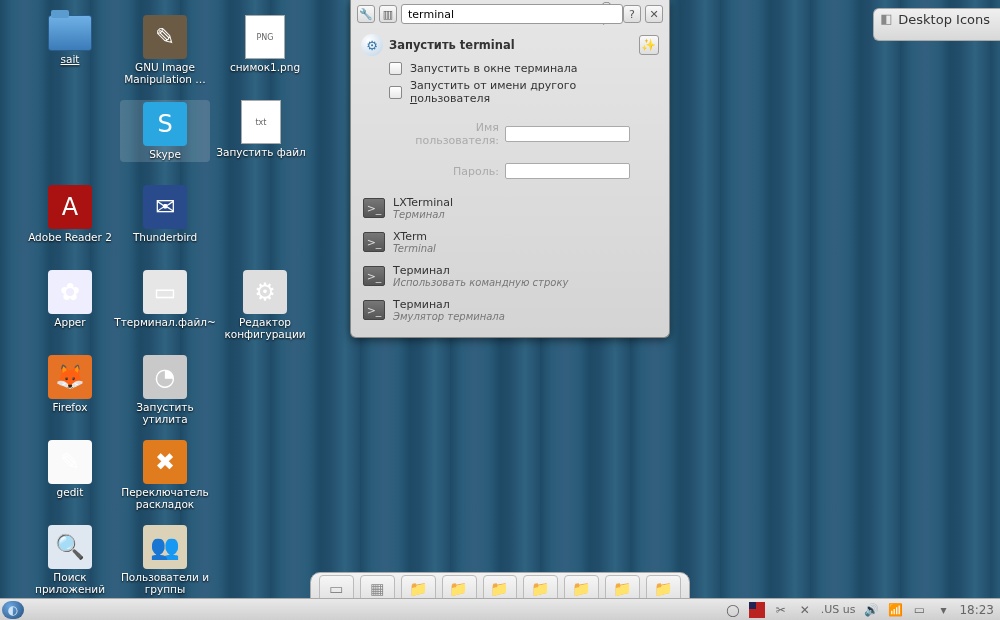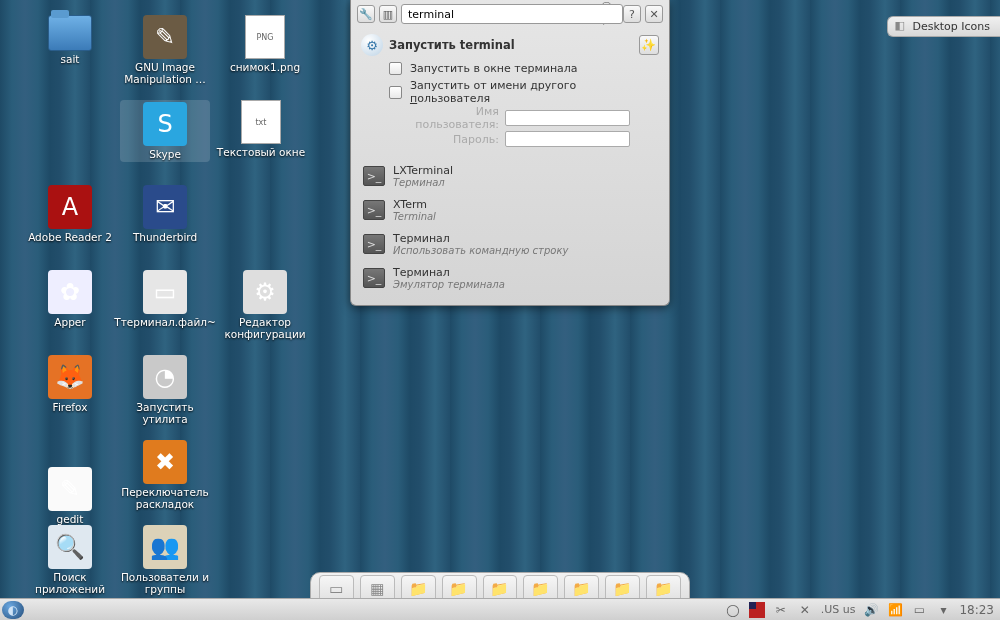--- a/index.html
+++ b/index.html
@@ -22,25 +22,25 @@
     display: flex; align-items: center; justify-content: center;
     font-size: 24px;
   }
   .dicon .label { font-size: 10.5px; line-height: 12px; text-shadow: 0 1px 2px #000; }
   .dicon.selected { background: rgba(255,255,255,0.15); border-radius: 4px; padding: 2px; }
   .folder { background: linear-gradient(#6fb1e6,#3b7bb8); width:44px;height:36px;border-radius:3px;border:1px solid #2a5d8a;position:relative; }
   .folder::before { content:""; position:absolute; top:-6px; left:2px; width:18px;height:8px;background:#5a9bd0;border-radius:2px; }
   .sheet { background:#fff;width:40px;height:44px;border:1px solid #aaa;color:#666;font-size:8px;display:flex;align-items:center;justify-content:center; }
   
   .cornerBadge {
-    position:absolute; top:16px; right:0;
+    position:absolute; top:8px; right:0;
     background:linear-gradient(#f0f0f0,#d8d8d8); color:#333;
     border:1px solid #aaa; border-right:none;
-    border-radius:6px 0 0 6px; padding:3px 10px 3px 24px;
-    font-size:11px;
+    border-radius:6px 0 0 6px; padding:3px 10px 13px 24px;
+    font-size:13px;
   }
   .cornerBadge::before { content:"◧"; position:absolute; left:6px; top:2px; color:#888; }
   
   .runner {
     position:absolute; left:350px; top:0; width:320px;
     background: linear-gradient(#e6e6e6,#d4d4d4);
     border:1px solid #888; border-top:none; border-radius:0 0 6px 6px;
     box-shadow: 0 2px 10px rgba(0,0,0,0.5);
     color:#333;
   }
@@ -55,21 +55,21 @@
     width:18px;height:18px;border:1px solid #999;border-radius:3px;
     background:linear-gradient(#fafafa,#ddd); display:flex;align-items:center;justify-content:center;
     font-size:11px;color:#555;cursor:pointer;
   }
   .runner-body { padding:6px 10px 10px 10px; }
   .runline1 { display:flex; align-items:center; gap:6px; margin-bottom:6px; }
   .runline1 .gear{ width:22px;height:22px;border-radius:11px;background:radial-gradient(circle at 35% 30%,#fff,#bcd3e6);display:flex;align-items:center;justify-content:center;color:#3577aa;font-size:13px;}
   .runline1 .magic{ margin-left:auto;width:20px;height:20px;border:1px solid #999;border-radius:3px;background:linear-gradient(#fafafa,#ddd);display:flex;align-items:center;justify-content:center;font-size:12px;color:#555;cursor:pointer;}
   .optrow{display:flex;align-items:center;gap:8px;margin:4px 0 0 28px;font-size:11px;}
   .cb{width:13px;height:13px;border:1px solid #888;background:linear-gradient(#fff,#e8e8e8);border-radius:2px;}
-  .credrow{display:flex;align-items:center;gap:6px;margin:0 0 0 28px;font-size:11px;color:#aaa;}
+  .credrow{display:flex;align-items:center;gap:6px;margin:16px 0 0 28px;font-size:11px;color:#aaa;}
   .credrow .tinput{width:125px;height:16px;border:1px solid #aaa;background:#fff;border-radius:2px;}
   .credrow .clabel{width:110px;text-align:right;}
   .results{margin-top:12px;}
   .ritem{display:flex;align-items:center;gap:8px;padding:5px 2px;cursor:pointer;}
   .ritem .ricon{width:22px;height:20px;background:linear-gradient(#777,#555);border:1px solid #444;border-radius:2px;display:flex;align-items:center;justify-content:center;color:#ddd;font-size:11px;}
   .ritem .rtext .t1{font-size:11px;color:#333;}
   .ritem .rtext .t2{font-size:10px;color:#777;font-style:italic;}
   
   .dock{
     position:absolute; left:310px; bottom:14px; height:34px; width:380px;
@@ -86,37 +86,37 @@
   .panel .tray{margin-left:auto;display:flex;align-items:center;gap:8px;padding:0 6px;color:#555;}
   .panel .tray .ti{width:16px;height:16px;display:flex;align-items:center;justify-content:center;font-size:12px;color:#666;cursor:pointer;}
   .flag{width:18px;height:12px;background:linear-gradient(#b22,#b22);position:relative}
   .flag::before{content:"";position:absolute;left:0;top:0;width:7px;height:7px;background:#225}
   u{text-decoration:underline;}
 </style>
 </head>
 <body>
 
 <div class="desktop" id="desktop">
-    <div class="dicon" style="left: 25px; top: 15px;">
+    <div class="dicon" style="left: 25px; top: 15px; text-decoration: underline;">
       <div class="folder"></div>
       <div class="label">sait</div>
     </div>
     <div class="dicon" style="left: 25px; top: 185px;">
       <div class="ibox" style="background:#a11;color:#fff">A</div>
       <div class="label">Adobe Reader 2</div>
     </div>
     <div class="dicon" style="left: 25px; top: 270px;">
       <div class="ibox" style="background:#eef;color:#fff">✿</div>
       <div class="label">Apper</div>
     </div>
     <div class="dicon" style="left: 25px; top: 355px;">
       <div class="ibox" style="background:#e57225;color:#fff">🦊</div>
       <div class="label">Firefox</div>
     </div>
-    <div class="dicon" style="left: 25px; top: 440px; margin-top: 27px;">
+    <div class="dicon" style="left: 25px; top: 440px;">
       <div class="ibox" style="background:#fafafa;color:#fff">✎</div>
       <div class="label">gedit</div>
     </div>
     <div class="dicon" style="left: 25px; top: 525px;">
       <div class="ibox" style="background:#dfe8f0;color:#fff">🔍</div>
       <div class="label">Поиск приложений</div>
     </div>
     <div class="dicon" style="left: 120px; top: 15px;">
       <div class="ibox" style="background:#6b5b44;color:#fff">✎</div>
       <div class="label">GNU Image Manipulation …</div>
@@ -144,21 +144,21 @@
     <div class="dicon" style="left: 120px; top: 525px;">
       <div class="ibox" style="background:#dcd2b8;color:#fff">👥</div>
       <div class="label">Пользователи и группы</div>
     </div>
     <div class="dicon" style="left: 220px; top: 15px;">
       <div class="sheet">PNG</div>
       <div class="label">снимок1.png</div>
     </div>
     <div class="dicon" style="left: 216px; top: 100px;">
       <div class="sheet">txt</div>
-      <div class="label">Текстовый окне</div>
+      <div class="label">Запустить файл</div>
     </div>
     <div class="dicon" style="left: 220px; top: 270px;">
       <div class="ibox" style="background:#dedede;color:#fff">⚙</div>
       <div class="label">Редактор конфигурации</div>
     </div>
   </div>
 
 <div class="cornerBadge">Desktop Icons</div>
 
 <div class="runner">

